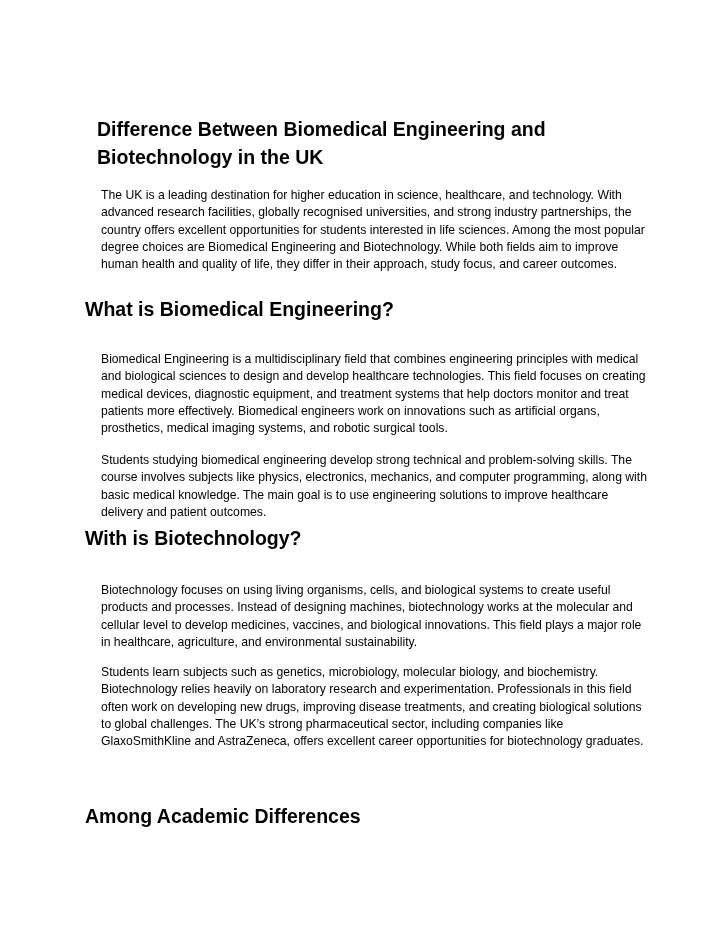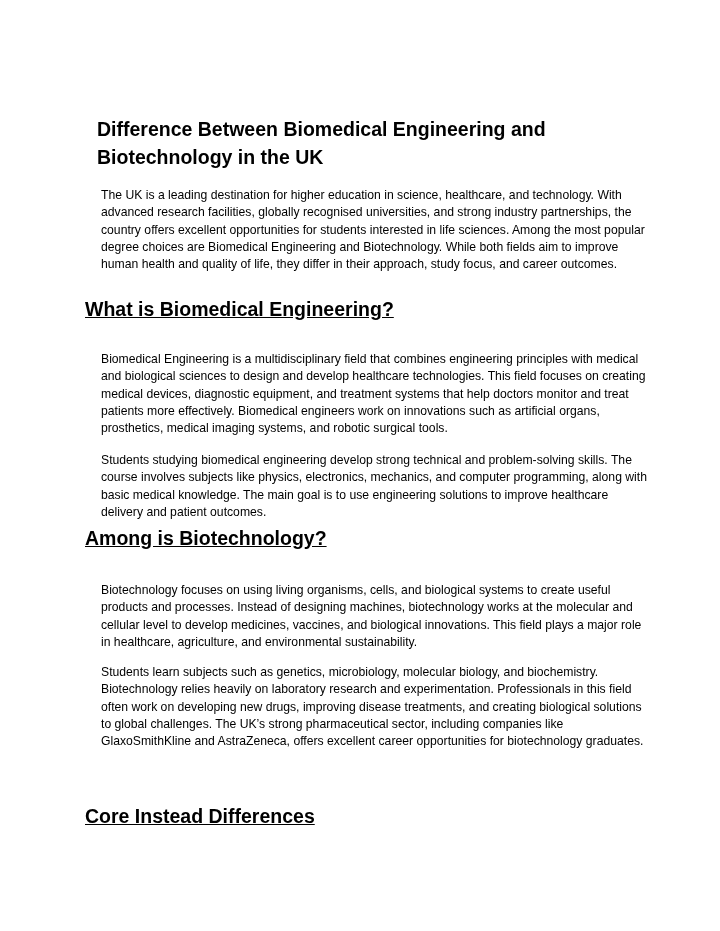--- a/index.html
+++ b/index.html
@@ -31,21 +31,20 @@
       margin: 12px;
     }
     .h2 {
       position: absolute;
       left: 0;
       width: 560px;
       font-size: 19.5px;
       font-weight: bold;
       line-height: 28px;
       margin: 0;
-      text-decoration: underline;
     }
     .p {
       position: absolute;
       left: 0;
       width: 552px;
       font-size: 12.2px;
       line-height: 17.3px;
       margin: 16px;
     }
   </style>
@@ -54,18 +53,18 @@
 
 <div class="page">
   <h1 class="h1" style="top:103px;">Difference Between Biomedical Engineering and Biotechnology in the UK</h1>
 
   <p class="p" style="top:171px;">The UK is a leading destination for higher education in science, healthcare, and technology. With advanced research facilities, globally recognised universities, and strong industry partnerships, the country offers excellent opportunities for students interested in life sciences. Among the most popular degree choices are Biomedical Engineering and Biotechnology. While both fields aim to improve human health and quality of life, they differ in their approach, study focus, and career outcomes.</p>
 
   <h2 class="h2" style="top:295px;">What is Biomedical Engineering?</h2>
   <p class="p" style="top:335px;">Biomedical Engineering is a multidisciplinary field that combines engineering principles with medical and biological sciences to design and develop healthcare technologies. This field focuses on creating medical devices, diagnostic equipment, and treatment systems that help doctors monitor and treat patients more effectively. Biomedical engineers work on innovations such as artificial organs, prosthetics, medical imaging systems, and robotic surgical tools.</p>
   <p class="p" style="top:436px;">Students studying biomedical engineering develop strong technical and problem-solving skills. The course involves subjects like physics, electronics, mechanics, and computer programming, along with basic medical knowledge. The main goal is to use engineering solutions to improve healthcare delivery and patient outcomes.</p>
 
-  <h2 class="h2" style="top:524px;">Among is Biotechnology?</h2>
+  <h2 class="h2" style="top:524px;">With is Biotechnology?</h2>
   <p class="p" style="top:566px;">Biotechnology focuses on using living organisms, cells, and biological systems to create useful products and processes. Instead of designing machines, biotechnology works at the molecular and cellular level to develop medicines, vaccines, and biological innovations. This field plays a major role in healthcare, agriculture, and environmental sustainability.</p>
   <p class="p" style="top:648px;">Students learn subjects such as genetics, microbiology, molecular biology, and biochemistry. Biotechnology relies heavily on laboratory research and experimentation. Professionals in this field often work on developing new drugs, improving disease treatments, and creating biological solutions to global challenges. The UK’s strong pharmaceutical sector, including companies like GlaxoSmithKline and AstraZeneca, offers excellent career opportunities for biotechnology graduates.</p>
 
-  <h2 class="h2" style="top:802px;">Core Instead Differences</h2>
+  <h2 class="h2" style="top:802px;">Among Academic Differences</h2>
 </div>
 
 </body></html>

